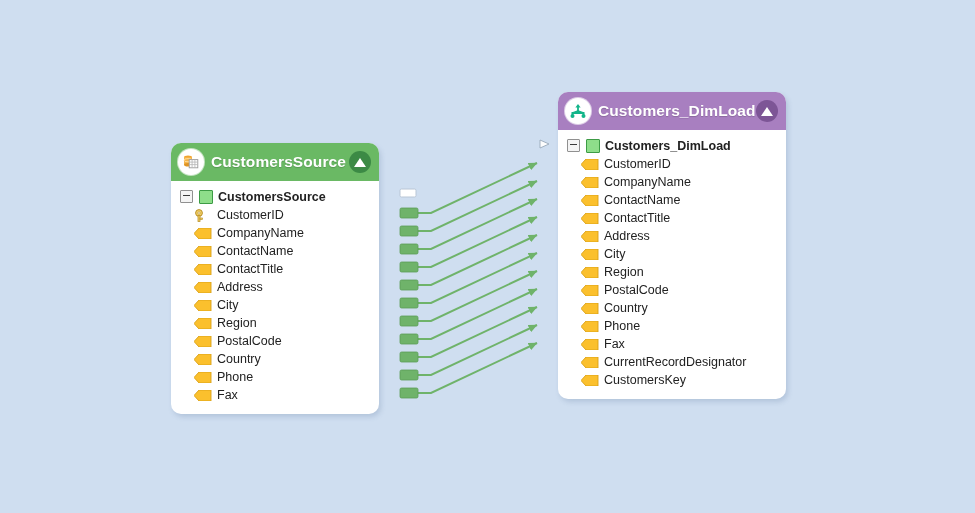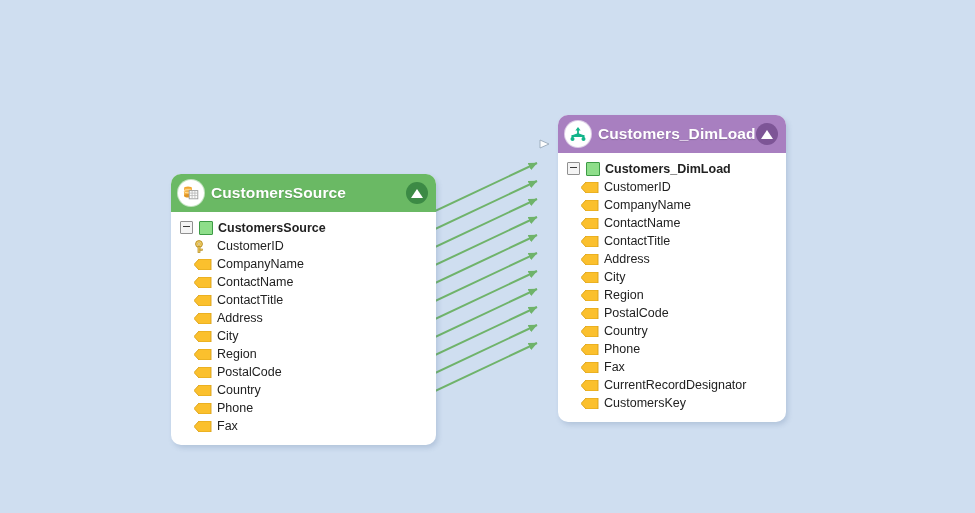--- a/index.html
+++ b/index.html
@@ -29,21 +29,20 @@
     height: 513px;
     pointer-events: none;
   }
 
   
   .panel {
     position: absolute;
     background: #ffffff;
     border-radius: 10px;
     box-shadow: 2px 3px 5px rgba(80,110,150,0.22);
-    margin-top: 23px;
   }
   .panel-header {
     height: 38px;
     border-radius: 10px 10px 0 0;
     display: flex;
     align-items: center;
     padding: 0 8px 0 7px;
     box-sizing: border-box;
   }
   .panel-title {
@@ -142,21 +141,21 @@
   }
   
   .key-icon {
     width: 18px;
     height: 13px;
     flex: 0 0 auto;
     margin-left: 14px;
   }
 
   
-  #panel-source { left: 171px; top: 151px; width: 265px; }
+  #panel-source { left: 171px; top: 143px; width: 208px; }
   #panel-source .panel-header { background: #6ab964; }
   #panel-source .collapse-btn { background: #3c8a45; }
 
   
   #panel-dest { left: 558px; top: 92px; width: 228px; }
   #panel-dest .panel-header { background: #a87fc0; }
   #panel-dest .collapse-btn { background: #7d5596; }
 </style>
 </head>
 <body>

